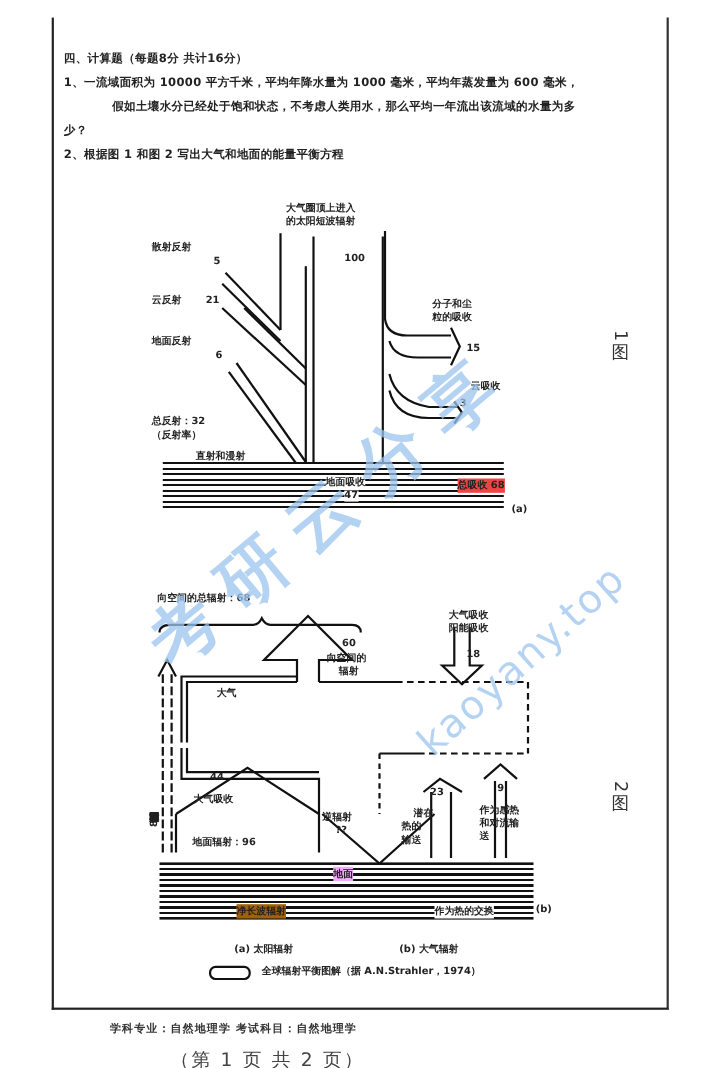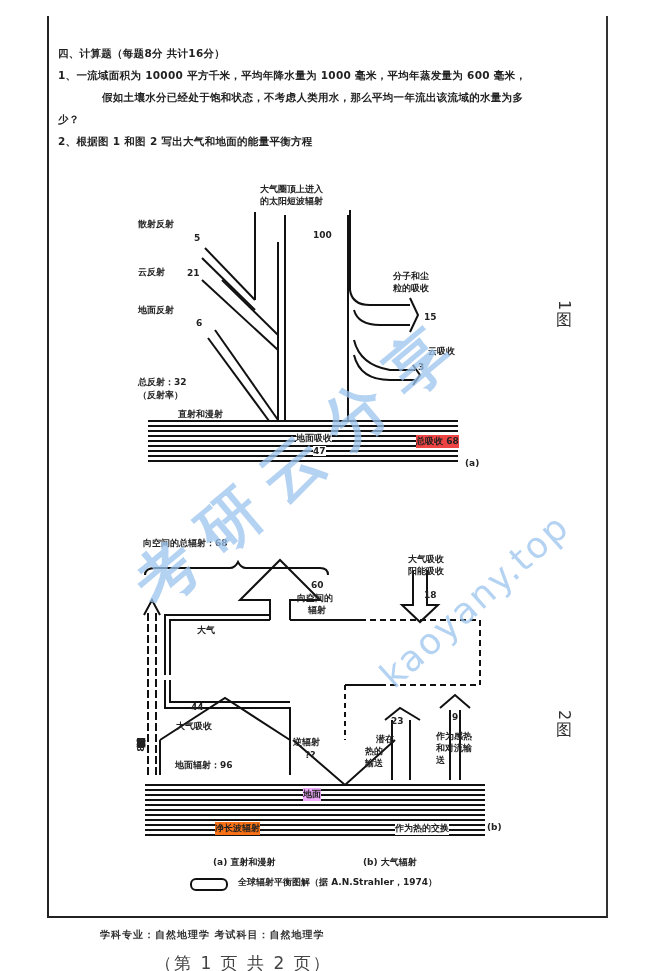--- a/index.html
+++ b/index.html
@@ -139,27 +139,27 @@
   <div class="num" style="left:305px;top:750px;">??</div>
   <div class="num" style="left:391px;top:716px;">23</div>
   <div class="lbl" style="left:376px;top:733px;">潜在</div>
   <div class="lbl" style="left:365px;top:745px;">热的</div>
   <div class="lbl" style="left:365px;top:757px;">输送</div>
   <div class="num" style="left:452px;top:712px;">9</div>
   <div class="lbl" style="left:436px;top:730px;">作为感热</div>
   <div class="lbl" style="left:436px;top:742px;">和对流输</div>
   <div class="lbl" style="left:436px;top:754px;">送</div>
   <div class="lbl" style="left:303px;top:788px;background:#f0abfc;">地面</div>
-  <div class="lbl" style="left:215px;top:822px;background:#f97316;">净长波辐射</div>
+  <div class="lbl" style="left:215px;top:822px;background:#a16207;">净长波辐射</div>
   <div class="lbl" style="left:395px;top:822px;background:#fff;">作为热的交换</div>
   <div class="lbl" style="left:487px;top:822px;">(b)</div>
   <div class="fig-side" style="left:553px;top:710px;">图2</div>
 </div>
 
-<div class="lbl" style="left:213px;top:856px;">(a) 直射和漫射</div>
+<div class="lbl" style="left:213px;top:856px;">(a) 太阳辐射</div>
 <div class="lbl" style="left:363px;top:856px;">(b) 大气辐射</div>
 <div class="abs" style="left:190px;top:878px;width:34px;height:9px;border:2px solid #111;border-radius:6px;"></div>
 <div class="lbl" style="left:238px;top:876px;">全球辐射平衡图解（据 A.N.Strahler，1974）</div>
 
 <div class="watermark" style="left:95px;top:420px;font-size:62px;transform:rotate(-40deg);letter-spacing:20px;">考研云分享</div>
 <div class="watermark" style="left:355px;top:580px;font-size:36px;font-weight:normal;transform:rotate(-42deg);letter-spacing:2px;">kaoyany.top</div>
 
 <div class="footer">学科专业：自然地理学 考试科目：自然地理学</div>
 <div class="footer2">（第 1 页 共 2 页）</div>
 

